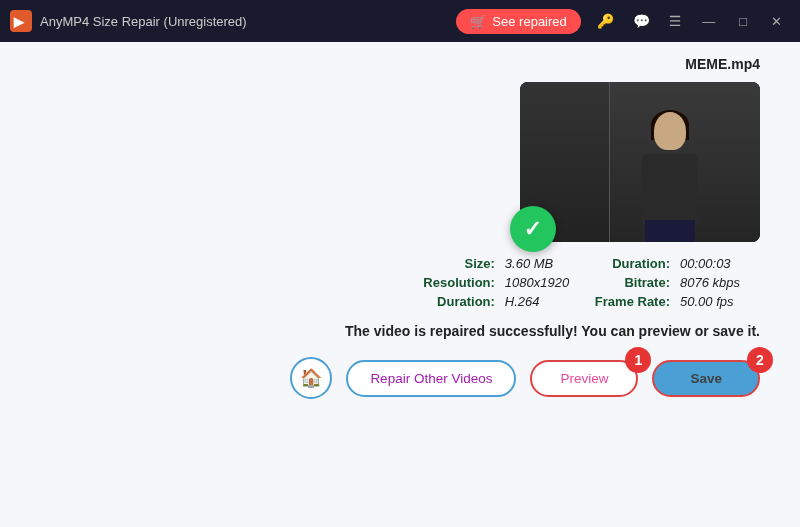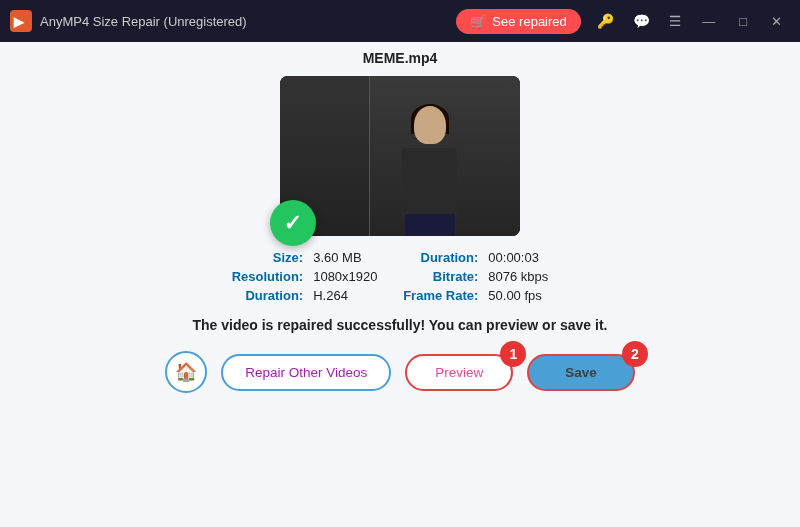--- a/index.html
+++ b/index.html
@@ -71,22 +71,22 @@
       padding: 4px 8px;
       border-radius: 3px;
     }
 
     
     .main {
       background: #f5f7fa;
       height: calc(527px - 42px);
       display: flex;
       flex-direction: column;
-      align-items: center;
-      padding: 8px 40px 20px;
+      align-items: flex-end;
+      padding: 14px 40px 20px;
     }
 
     .video-filename {
       font-size: 14px;
       font-weight: 600;
       color: #222;
       margin-bottom: 10px;
       text-align: center;
     }
 
@@ -198,27 +198,28 @@
 
     
     .file-info {
       display: grid;
       grid-template-columns: auto auto auto auto;
       gap: 4px 10px;
       margin-bottom: 14px;
       font-size: 13px;
     }
     .info-label {
-      color: #0369a1;
+      color: #14532d;
       font-weight: 600;
       text-align: right;
     }
     .info-value {
       color: #222;
       min-width: 80px;
+      font-style: italic;
     }
 
     
     .success-message {
       font-size: 14px;
       color: #222;
       font-weight: 500;
       margin-bottom: 18px;
       text-align: center;
     }

